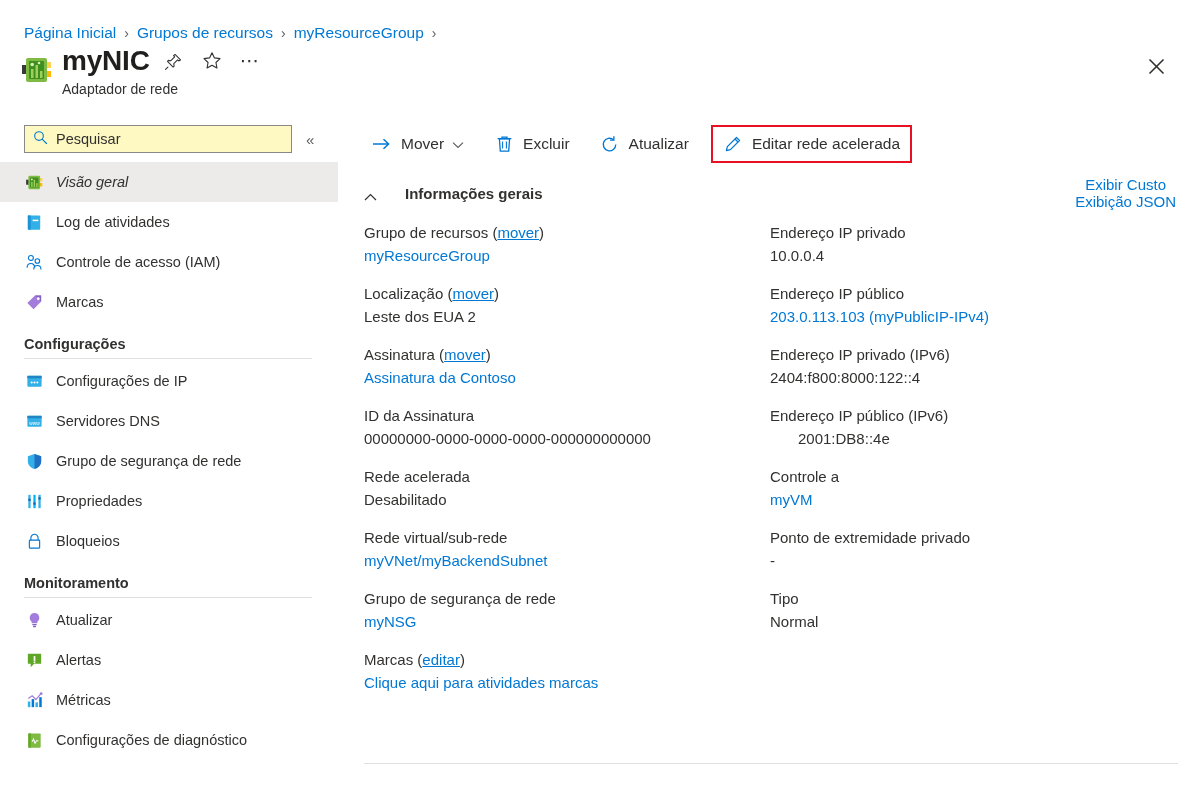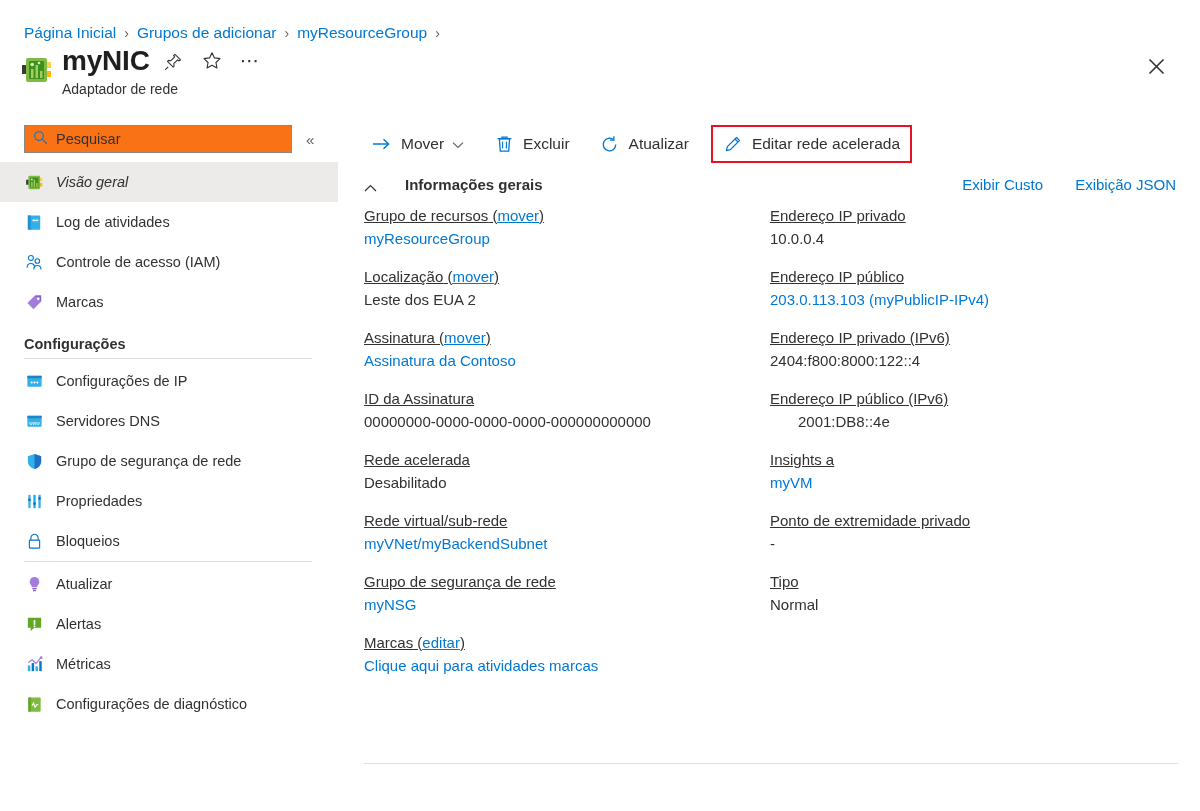--- a/index.html
+++ b/index.html
@@ -112,21 +112,21 @@
   .search-row {
     display: flex;
     align-items: center;
     padding: 0 0 0 24px;
     height: 42px;
   }
   .search-box {
     width: 268px;
     height: 28px;
     border: 1px solid #8a8886;
-    background: #f97316;
+    background: #fef9c3;
     display: flex;
     align-items: center;
     padding: 0 8px;
     box-sizing: border-box;
   }
   .search-box input {
     border: 0;
     outline: 0;
     font-family: "Liberation Sans", sans-serif;
     font-size: 14.5px;
@@ -243,21 +243,21 @@
     font-weight: 700;
     color: #323130;
     cursor: pointer;
     gap: 21px;
   }
   .section-title .chev {
     margin-right: 7px;
     display: flex;
     align-items: center;
   }
-  .section-links { display: flex; align-items: center; }
+  .section-links { display: flex; align-items: center; flex-direction: column; }
   .section-links a {
     font-size: 15px;
     color: #0078d4;
     text-decoration: none;
     margin-left: 32px;
     cursor: pointer;
   }
 
   
   .props {
@@ -266,21 +266,20 @@
   }
   .prop-col { width: 408px; }
   .prop-col.right { margin-left: 0; }
   .prop {
     margin-bottom: 16px;
   }
   .prop-label {
     font-size: 15px;
     color: #323130;
     line-height: 22px;
-    text-decoration: underline;
   }
   .prop-value {
     font-size: 15px;
     color: #323130;
     line-height: 23px;
   }
   .prop-value.link, .prop-label .inline-link {
     color: #0078d4;
     cursor: pointer;
   }
@@ -297,21 +296,21 @@
     height: 1px;
     background: #e1dfdd;
   }
 </style>
 </head>
 <body>
 
 <div class="breadcrumb">
   <span class="crumb">Página Inicial</span>
   <span class="sep">›</span>
-  <span class="crumb">Grupos de adicionar</span>
+  <span class="crumb">Grupos de recursos</span>
   <span class="sep">›</span>
   <span class="crumb">myResourceGroup</span>
   <span class="sep">›</span>
 </div>
 
 <div class="res-header">
   <div class="res-icon">
     <svg width="34" height="34" viewBox="0 0 34 34">
       <rect x="2" y="12" width="5" height="9" fill="#3a3a38"></rect>
       <rect x="25" y="9" width="6" height="6" fill="#ffd24d"></rect>
@@ -483,20 +482,23 @@
       <span class="nav-ico">
         <svg width="19" height="19" viewBox="0 0 20 20">
           <path d="M6.2 8.6V6.2a3.8 3.8 0 017.6 0v2.4" fill="none" stroke="#0078d4" stroke-width="1.2"></path>
           <rect x="4.6" y="8.6" width="10.8" height="8.4" rx="0.6" fill="none" stroke="#0078d4" stroke-width="1.2"></rect>
         </svg>
       </span>
       <span class="nav-label">Bloqueios</span>
     </div>
   </div>
 
+  <div class="nav-section">
+    <div class="nav-section-title">Monitoramento</div>
+  </div>
   <div class="nav-section-rule" style="margin-left:24px;"></div>
 
   <div class="nav-list">
     <div class="nav-item">
       <span class="nav-ico">
         <svg width="19" height="19" viewBox="0 0 20 20">
           <path d="M10 2.2a5 5 0 00-3 9v1.6h6V11.2a5 5 0 00-3-9z" fill="#a37ddb"></path>
           <rect x="7.6" y="13.6" width="4.8" height="1.5" rx="0.6" fill="#8661c5"></rect>
           <rect x="8.4" y="15.6" width="3.2" height="1.5" rx="0.6" fill="#8661c5"></rect>
         </svg>
@@ -670,21 +672,21 @@
         <div class="prop-label">Endereço IP privado (IPv6)</div>
         <div class="prop-value">2404:f800:8000:122::4</div>
       </div>
 
       <div class="prop">
         <div class="prop-label">Endereço IP público (IPv6)</div>
         <div class="prop-value indent">2001:DB8::4e</div>
       </div>
 
       <div class="prop">
-        <div class="prop-label">Insights a</div>
+        <div class="prop-label">Controle a</div>
         <div class="prop-value link">myVM</div>
       </div>
 
       <div class="prop">
         <div class="prop-label">Ponto de extremidade privado</div>
         <div class="prop-value">-</div>
       </div>
 
       <div class="prop">
         <div class="prop-label">Tipo</div>

